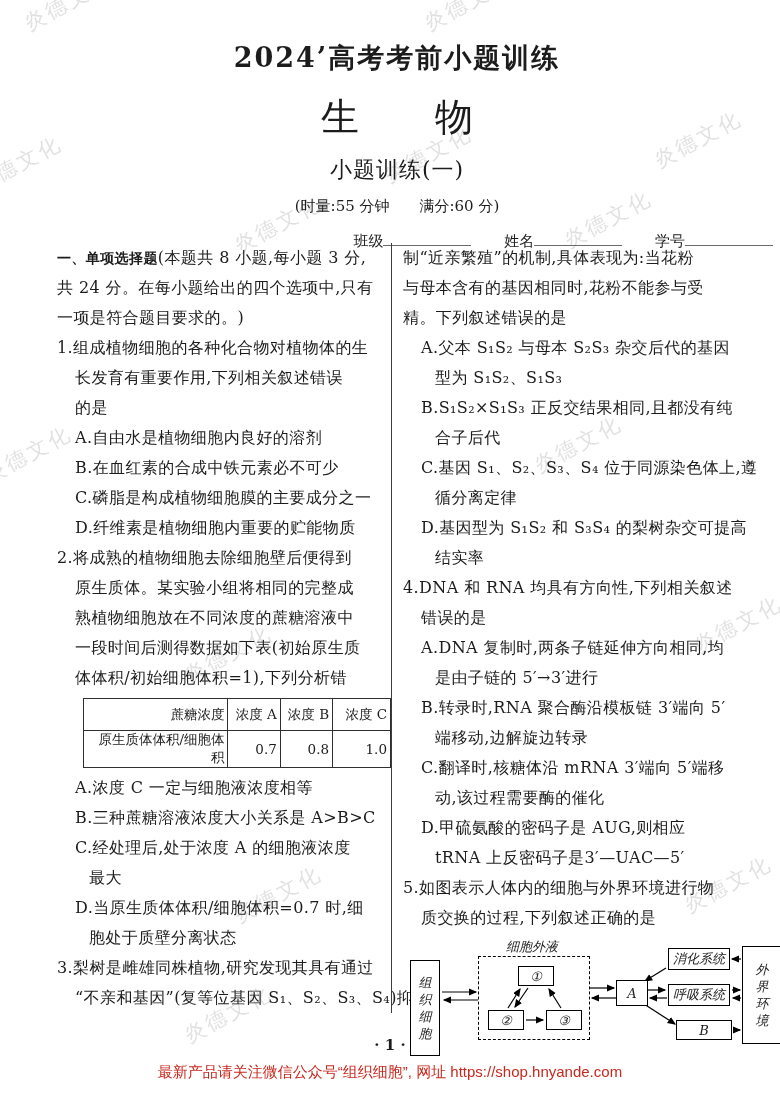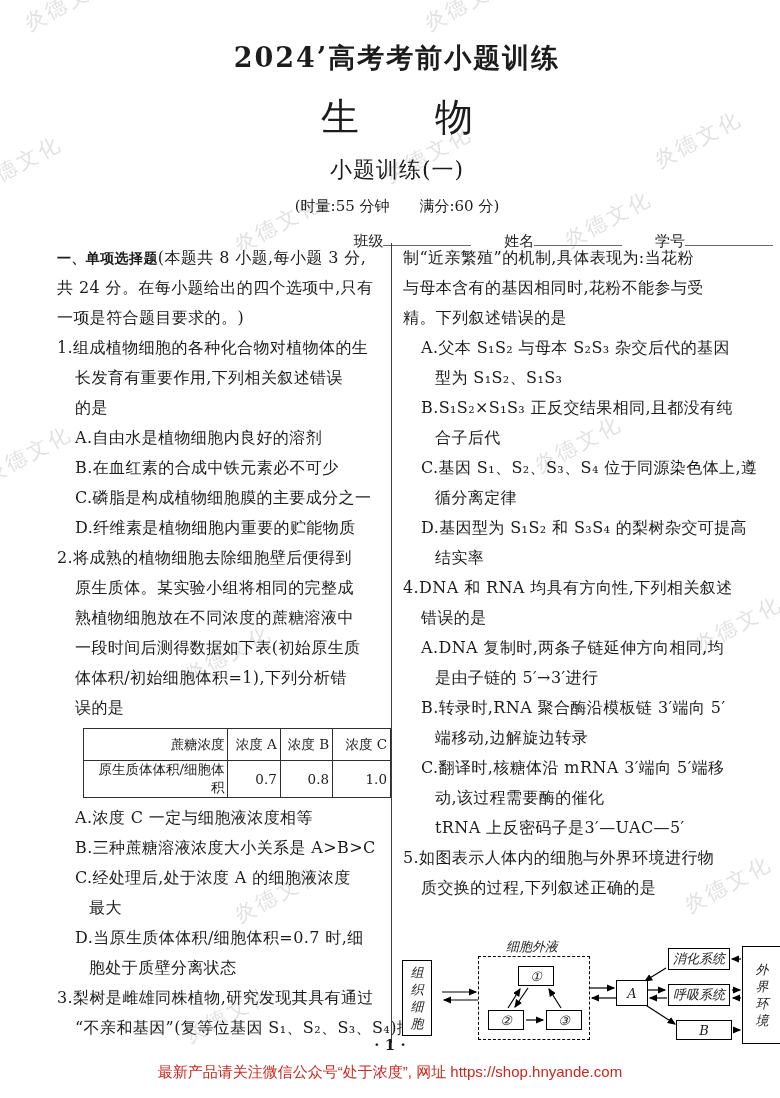--- a/index.html
+++ b/index.html
@@ -93,21 +93,20 @@
       <div class="ln ind1">的是</div>
       <div class="ln ind1">A.自由水是植物细胞内良好的溶剂</div>
       <div class="ln ind1">B.在血红素的合成中铁元素必不可少</div>
       <div class="ln ind1">C.磷脂是构成植物细胞膜的主要成分之一</div>
       <div class="ln ind1">D.纤维素是植物细胞内重要的贮能物质</div>
       <div class="ln">2.将成熟的植物细胞去除细胞壁后便得到</div>
       <div class="ln ind1">原生质体。某实验小组将相同的完整成</div>
       <div class="ln ind1">熟植物细胞放在不同浓度的蔗糖溶液中</div>
       <div class="ln ind1">一段时间后测得数据如下表(初始原生质</div>
       <div class="ln ind1">体体积/初始细胞体积=1),下列分析错</div>
-      <div class="ln ind1">误的是</div>
 
       <table class="qtab">
         <tbody>
             <tr>
           <th class="tc1">蔗糖浓度</th>
           <th class="tc2">浓度 A</th>
           <th class="tc3">浓度 B</th>
           <th class="tc4">浓度 C</th>
         </tr>
         <tr>
@@ -144,20 +143,21 @@
       <div class="ln ind1">D.基因型为 S₁S₂ 和 S₃S₄ 的梨树杂交可提高</div>
       <div class="ln ind2">结实率</div>
       <div class="ln">4.DNA 和 RNA 均具有方向性,下列相关叙述</div>
       <div class="ln ind1">错误的是</div>
       <div class="ln ind1">A.DNA 复制时,两条子链延伸方向相同,均</div>
       <div class="ln ind2">是由子链的 5′→3′进行</div>
       <div class="ln ind1">B.转录时,RNA 聚合酶沿模板链 3′端向 5′</div>
       <div class="ln ind2">端移动,边解旋边转录</div>
       <div class="ln ind1">C.翻译时,核糖体沿 mRNA 3′端向 5′端移</div>
       <div class="ln ind2">动,该过程需要酶的催化</div>
+      <div class="ln ind1">D.甲硫氨酸的密码子是 AUG,则相应</div>
       <div class="ln ind2">tRNA 上反密码子是3′—UAC—5′</div>
       <div class="ln">5.如图表示人体内的细胞与外界环境进行物</div>
       <div class="ln ind1">质交换的过程,下列叙述正确的是</div>
     </div>
   </div>
 
   <div class="diagram">
     <svg class="arrows" viewBox="0 0 366 112" xmlns="http://www.w3.org/2000/svg">
       <defs>
         <marker id="ah" markerWidth="8" markerHeight="8" refX="6" refY="3" orient="auto">
@@ -180,21 +180,21 @@
         <line x1="339" y1="19" x2="330" y2="19" marker-end="url(#ah)"></line>
         <line x1="330" y1="50" x2="338" y2="50" marker-end="url(#ah)"></line>
         <line x1="339" y1="58" x2="331" y2="58" marker-end="url(#ah)"></line>
         <line x1="331" y1="90" x2="338" y2="90" marker-end="url(#ah)"></line>
       </g>
     </svg>
 
     <div class="dlabel" style="left:104px;top:-2px">细胞外液</div>
     <div class="dashed" style="left:76px;top:16px;width:112px;height:84px"></div>
 
-    <div class="dbox" style="left:0;top:20px;width:30px;height:76px">
+    <div class="dbox" style="left:8px;top:20px;width:30px;height:96px">
       <div class="vtext">组织细胞</div>
     </div>
 
     <div class="dbox" style="left:116px;top:26px;width:36px;height:20px">
         <span>①</span>
       </div>
     <div class="dbox" style="left:86px;top:70px;width:36px;height:20px">
         <span>②</span>
       </div>
     <div class="dbox" style="left:144px;top:70px;width:36px;height:20px">
@@ -214,14 +214,14 @@
     <div class="dbox" style="left:274px;top:80px;width:56px;height:20px">
         <span>B</span>
       </div>
 
     <div class="dbox" style="left:340px;top:6px;width:40px;height:98px">
       <div class="vtext">外界环境</div>
     </div>
   </div>
 
   <div class="pagenum">· 1 ·</div>
-  <div class="footer">最新产品请关注微信公众号“处于浓度”, 网址 https://shop.hnyande.com</div>
+  <div class="footer">最新产品请关注微信公众号“组织细胞”, 网址 https://shop.hnyande.com</div>
 </div>
 
 </body></html>

